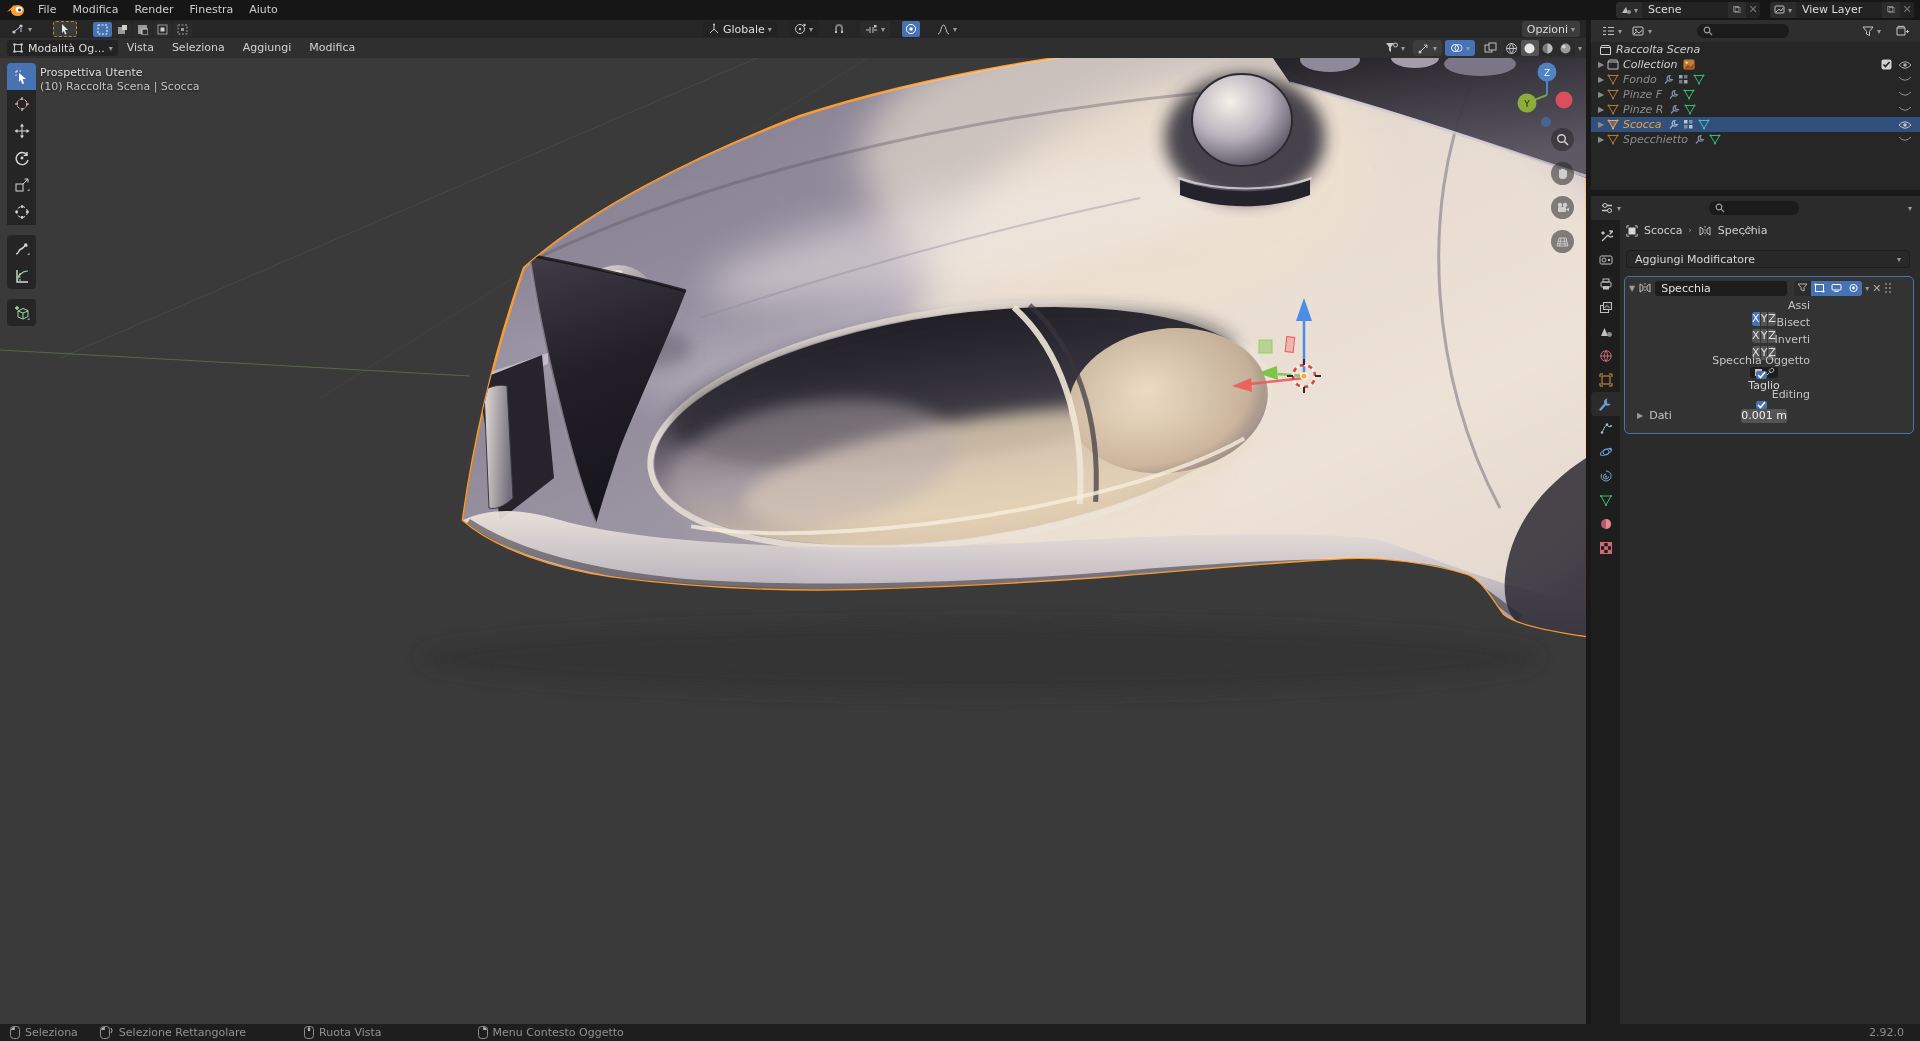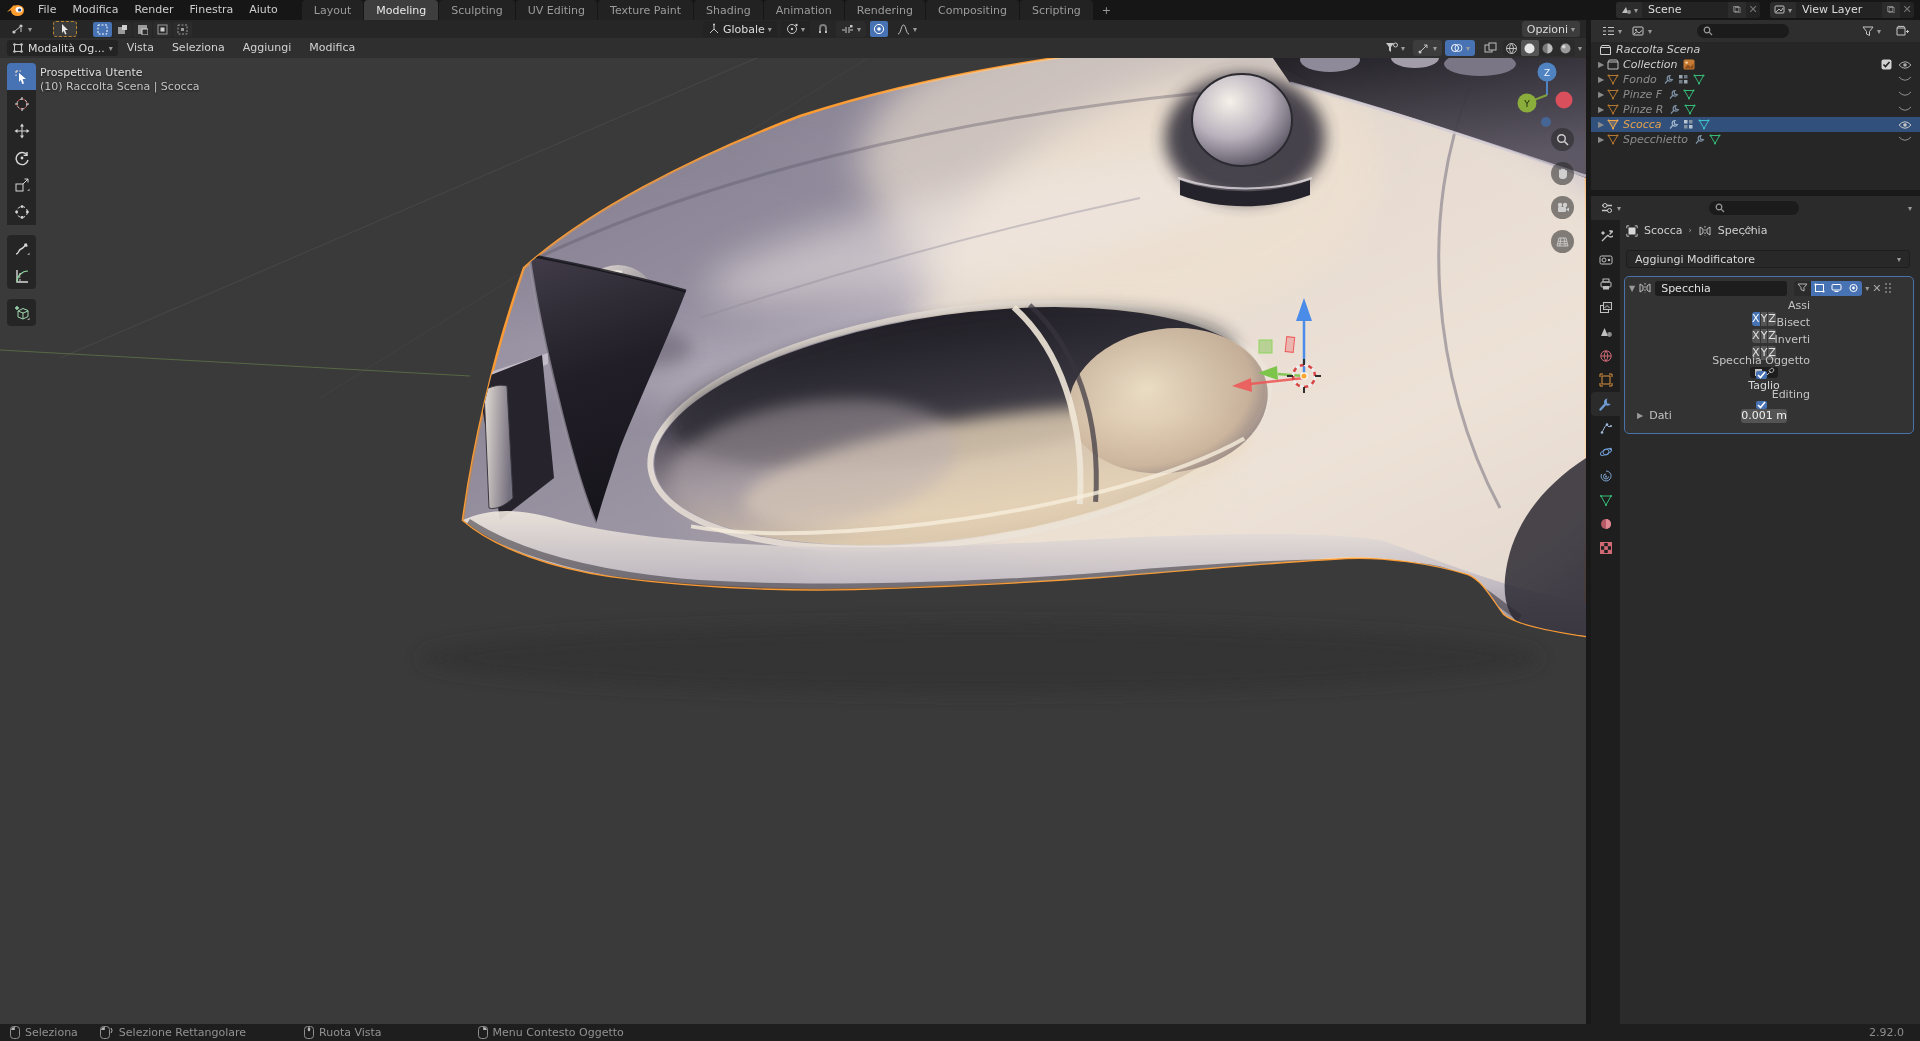--- a/index.html
+++ b/index.html
@@ -32,21 +32,21 @@
   .vp-headrow{position:absolute;left:0;top:38px;width:1586px;height:20px;background:#2f2f2f;
               display:flex;align-items:center;z-index:30;}
   .hbtn{display:flex;align-items:center;gap:3px;height:16px;padding:0 5px;border-radius:3px;}
   .hbtn.dark{background:#232323;}
   .hbtn.lit{background:#3c3c3c;color:#dcdcdc;}
   .menu2{padding:0 9px;line-height:20px;color:#d2d2d2;}
   .selmode{width:19px;height:15px;background:#2b2b2b;display:flex;align-items:center;justify-content:center;margin-right:1px;border-radius:2px;}
   .selmode.active{background:#4772b3;}
   .tool-active{width:24px;height:16px;border:1px dashed #b8862e;border-radius:3px;background:#3a3a3a;
                display:flex;align-items:center;justify-content:center;margin-left:16px;}
-  .center-cluster{position:absolute;left:703px;top:1px;display:flex;align-items:center;gap:4px;height:16px;}
+  .center-cluster{position:absolute;left:703px;top:1px;display:flex;align-items:center;gap:12px;height:16px;}
   .opzioni{position:absolute;right:6px;top:1px;}
   .mode-dd{display:flex;align-items:center;gap:4px;background:#232323;border-radius:3px;height:16px;padding:0 5px;margin-left:7px;}
   .vph-right{position:absolute;right:4px;top:2px;display:flex;align-items:center;gap:3px;height:16px;}
   .icon16{width:18px;height:16px;display:flex;align-items:center;justify-content:center;border-radius:2px;}
   .icon16.on{background:#4772b3;}
   .shadegrp{display:flex;background:#2b2b2b;border-radius:3px;overflow:hidden;}
   .shadegrp .icon16.sel{background:#555555;}
 
   
   .viewport{position:absolute;left:0;top:58px;width:1586px;height:966px;background:#3a3a3a;overflow:hidden;}
@@ -133,33 +133,20 @@
       <ellipse cx="11.5" cy="8.5" rx="6.5" ry="5.5" fill="#ff9d2e"></ellipse>
       <ellipse cx="13" cy="7.6" rx="3.4" ry="2.9" fill="#fff"></ellipse>
       <ellipse cx="13.6" cy="7.9" rx="1.7" ry="1.5" fill="#2a4f8a"></ellipse>
       <path d="M1,10 L8,3 L10,6 Z" fill="#ff9d2e"></path>
     </svg>
     <span class="menu">File</span>
     <span class="menu">Modifica</span>
     <span class="menu">Render</span>
     <span class="menu">Finestra</span>
     <span class="menu">Aiuto</span>
-    <div class="tabs">
-      <span class="tab">Layout</span>
-      <span class="tab active">Modeling</span>
-      <span class="tab">Sculpting</span>
-      <span class="tab">UV Editing</span>
-      <span class="tab">Texture Paint</span>
-      <span class="tab">Shading</span>
-      <span class="tab">Animation</span>
-      <span class="tab">Rendering</span>
-      <span class="tab">Compositing</span>
-      <span class="tab">Scripting</span>
-      <span class="tab newtab">+</span>
-    </div>
     <div class="topbar-right">
       <div class="id-block">
         <span class="id-icon-btn">
           <svg width="12" height="12" viewBox="0 0 12 12">
             <path d="M2,9 L6,3 L8,9 Z" fill="#bdbdbd"></path>
               <circle cx="9" cy="8" r="2" fill="#8f8f8f"></circle>
           </svg>
             <span class="chev">▾</span>
         </span>
         <span class="id-name">Scene</span>

